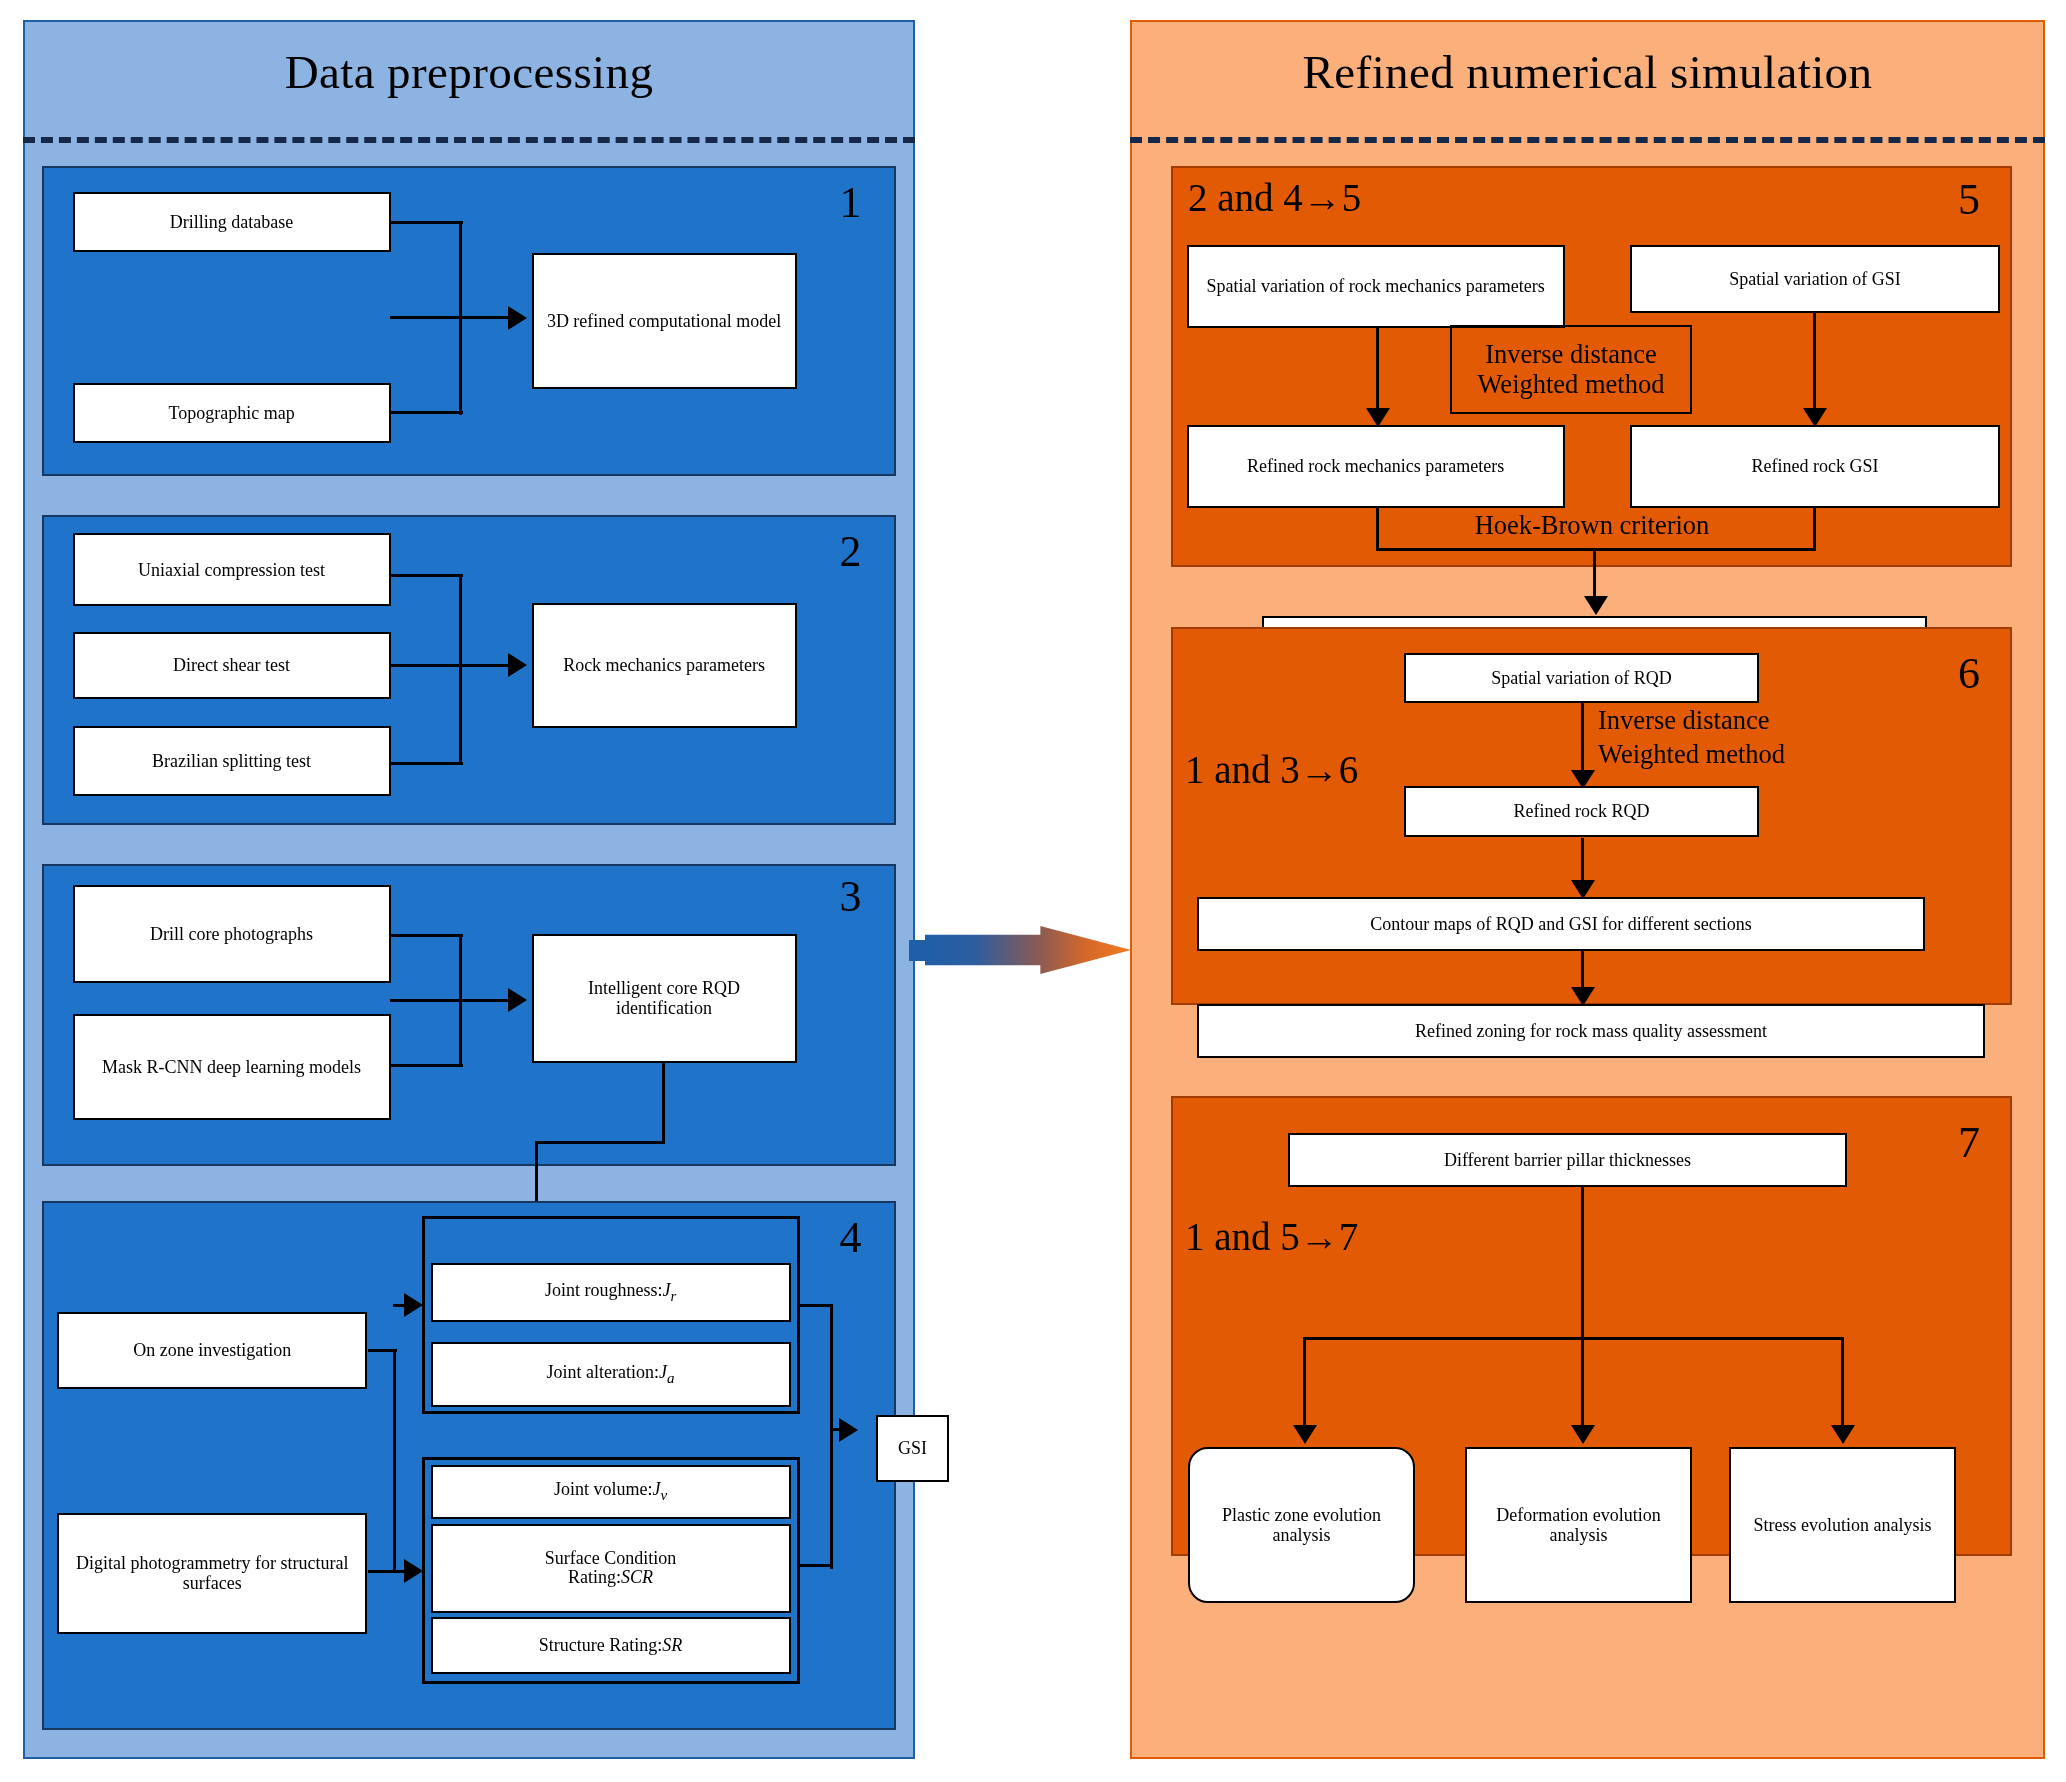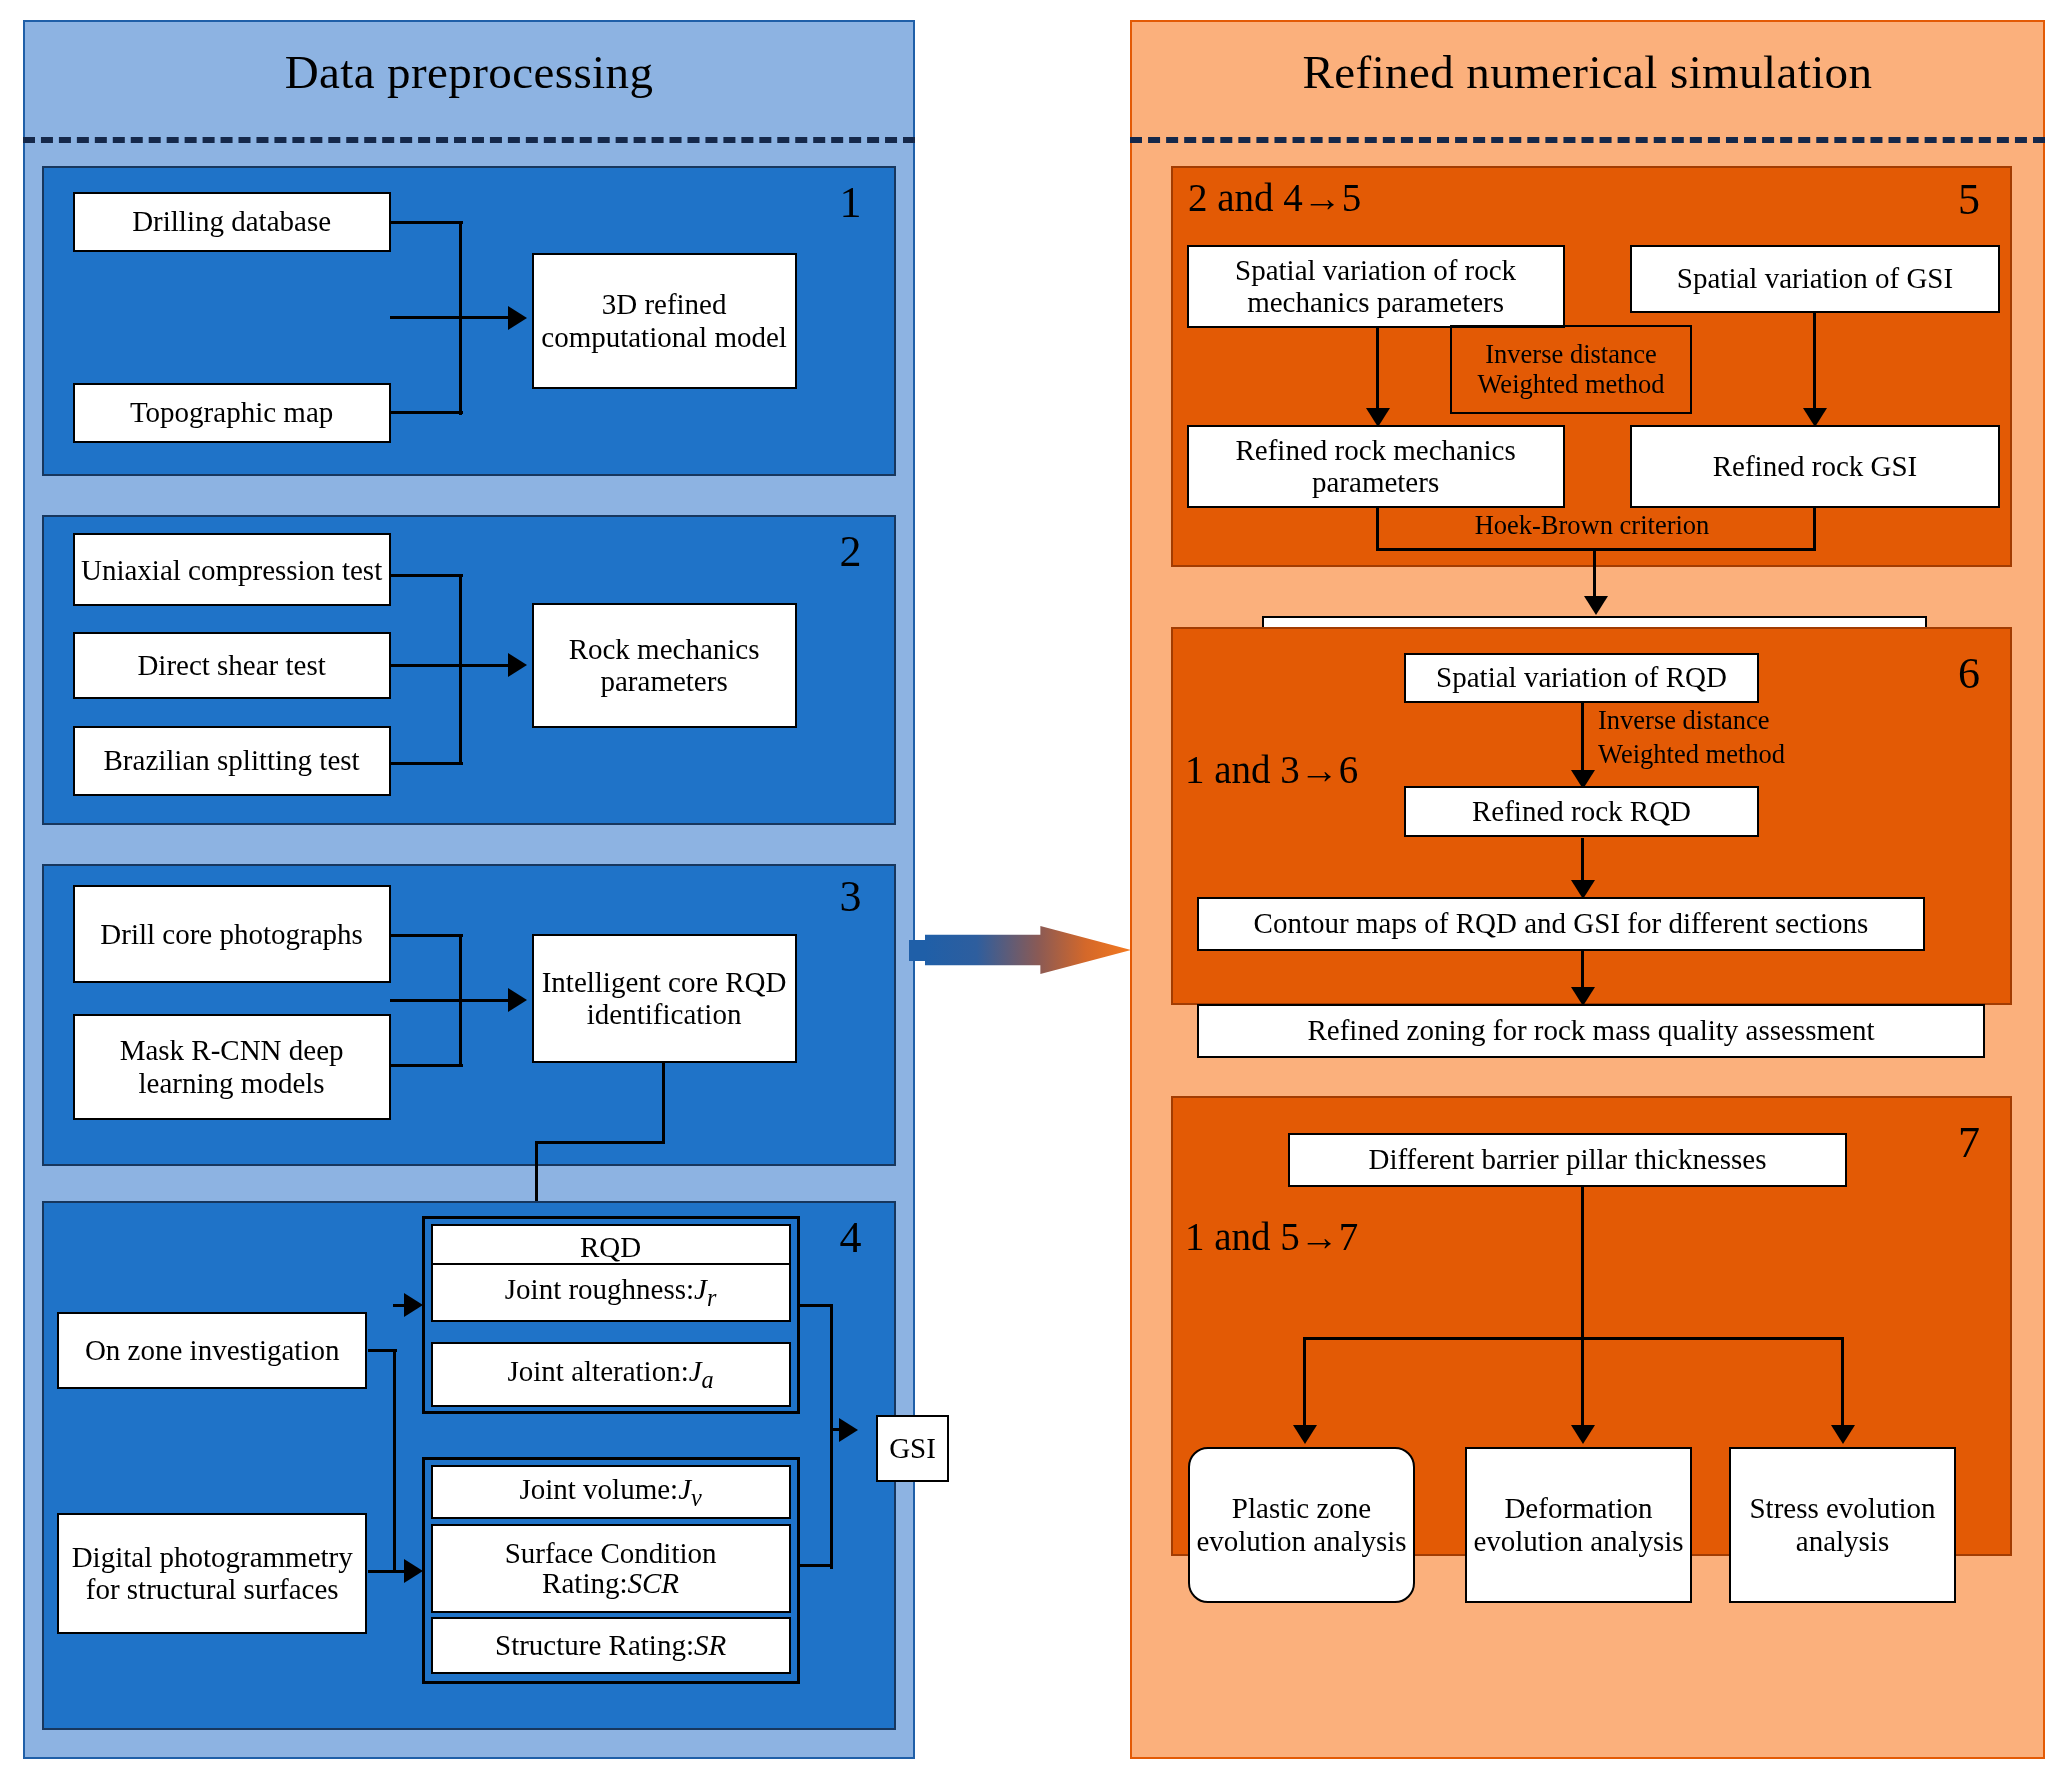--- a/index.html
+++ b/index.html
@@ -20,21 +20,21 @@
   
   .sec{position:absolute;box-sizing:border-box;}
   .sec-blue{background:#1F73C8;border:2.3px solid #17375E;}
   .sec-orange{background:#E35A05;border:2.3px solid #A23C02;}
   .sec-num{position:absolute;font-size:44px;color:#000;line-height:1;}
   .sec-tag{position:absolute;font-size:39px;color:#000;line-height:1;white-space:nowrap;}
 
   
   .box{position:absolute;box-sizing:border-box;background:#ffffff;border:2.3px solid #000;
        display:flex;align-items:center;justify-content:center;text-align:center;
-       font-size:29px;line-height:1.12;color:#000;padding:1.5px 4.5px;}
+       font-size:18px;line-height:1.12;color:#000;padding:1.5px 4.5px;}
   .box.tight{line-height:1.05;}
 
   
   .olabel{position:absolute;box-sizing:border-box;background:transparent;border:2.3px solid #000;
           display:flex;align-items:center;justify-content:center;text-align:center;
           font-size:26.5px;line-height:1.15;color:#000;}
   .plain{position:absolute;font-size:26.5px;line-height:1.18;color:#000;text-align:center;}
 
   
   .grp{position:absolute;box-sizing:border-box;background:transparent;border:3.8px solid #000;}
@@ -117,21 +117,20 @@
     <div class="ln v thin" style="left:510px;top:1119px;height:95px;"></div>
     <div class="arrowD" style="left:500px;top:1210px;"></div>
 
     <div class="sec sec-blue" style="left:16.6px;top:1179px;width:854px;height:529px;">
       <div class="sec-num" style="right:32px;top:13.6px;">4</div>
 
       <div class="box" style="left:13.6px;top:109px;width:310px;height:77px;">On zone investigation</div>
       <div class="box" style="left:13.6px;top:310px;width:310px;height:121px;">Digital photogrammetry for structural surfaces</div>
 
       <div class="grp" style="left:378px;top:13.6px;width:378px;height:198px;"></div>
-      <div class="box tight" style="left:387px;top:21px;width:360px;height:47px;">RQD</div>
       <div class="box tight" style="left:387px;top:60px;width:360px;height:59px;">
           <span>Joint roughness:<i>J<sub>r</sub></i></span>
         </div>
       <div class="box tight" style="left:387px;top:139px;width:360px;height:65px;">
           <span>Joint alteration:<i>J<sub>a</sub></i></span>
         </div>
 
       <div class="grp" style="left:378px;top:254px;width:378px;height:227px;"></div>
       <div class="box tight" style="left:387px;top:262px;width:360px;height:54px;">
           <span>Joint volume:<i>J<sub>v</sub></i></span>

